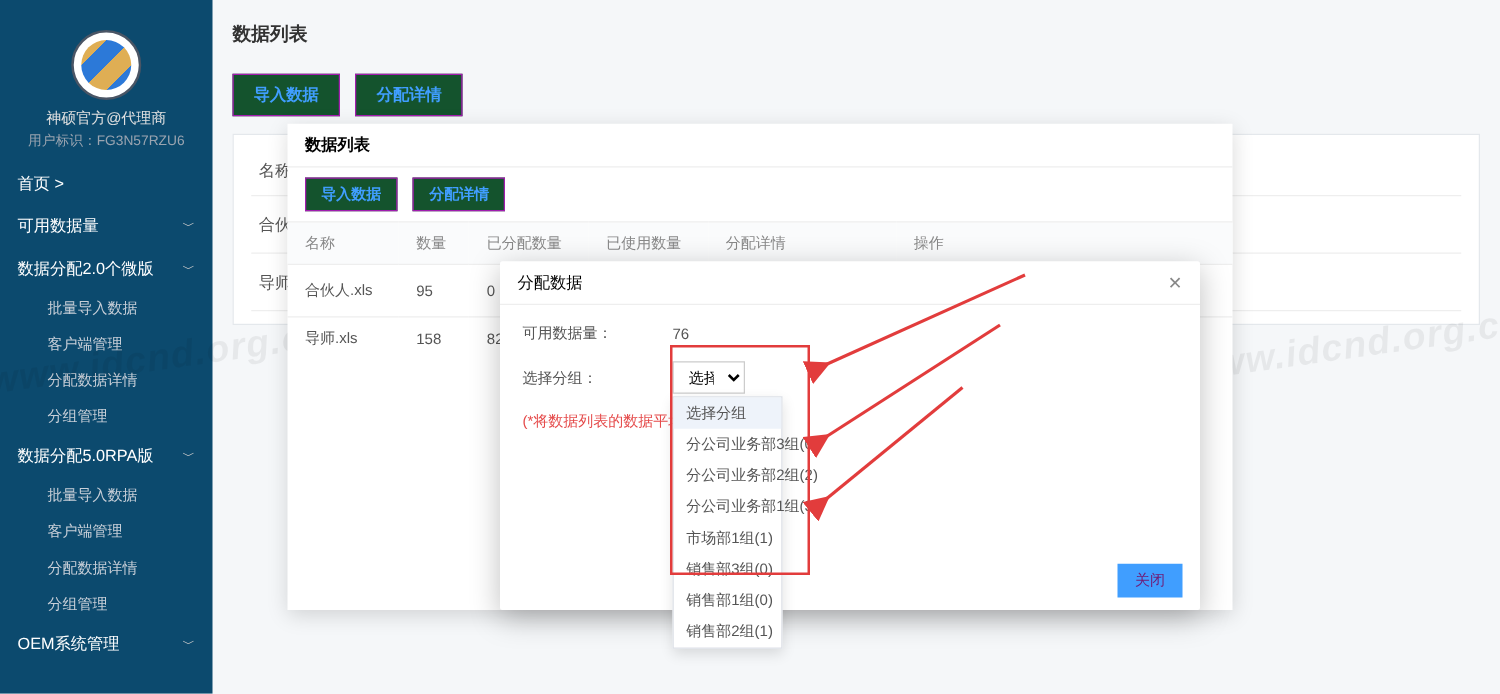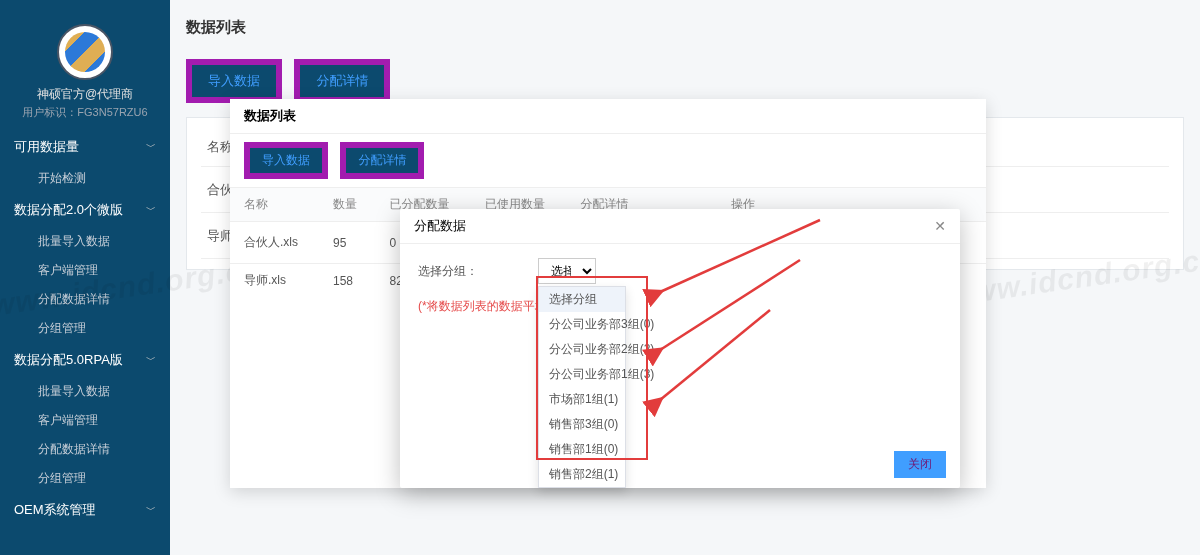--- a/index.html
+++ b/index.html
@@ -9,21 +9,21 @@
 .avatar { width: 56px; height: 56px; border-radius: 50%; margin: 24px auto 6px; background: #fff; display: block; position: relative; border: 2px solid #4a5565; }
 .avatar::after { content: ""; position: absolute; inset: 6px; border-radius: 50%; background: linear-gradient(135deg, #dfae54 25%, #2c79d8 25% 50%, #dfae54 50% 75%, #2c79d8 75%); }
 .user-info { text-align: center; padding: 0 8px 10px; color: #e0e0e0; font-size: 12px; }
 .user-id { color: #9aa4b0; font-size: 11px; margin-top: 2px; }
 .nav-item { padding: 8px 14px; cursor: pointer; font-size: 13px; display: flex; justify-content: space-between; align-items: center; }
 .nav-sub { padding: 6px 14px 6px 38px; cursor: pointer; font-size: 12px; color: #c8cfd8; }
 .chev { font-size: 10px; color: #ccc; }
 
 .main { position: absolute; left: 170px; top: 0; right: 0; height: 555px; padding: 18px 16px; }
 .page-title { font-size: 15px; font-weight: bold; margin-bottom: 22px; color: #333; }
-.btn { display: inline-block; border: 6px solid #a21caf; color: #409eff; background: #0c4a6e; padding: 7px 16px; font-size: 13px; cursor: pointer; margin-right: 8px; }
+.btn { display: inline-block; border: 1px solid #a21caf; color: #409eff; background: #14532d; padding: 7px 16px; font-size: 13px; cursor: pointer; margin-right: 8px; font-weight: bold; }
 .panel { border: 1px solid #e4e8ec; background: #fff; margin-top: 14px; padding: 10px 14px; }
 .name-row { display: flex; align-items: center; gap: 20px; font-size: 13px; color: #555; border-bottom: 1px solid #eee; padding: 10px 6px; }
 .name-actions { display: flex; gap: 6px; }
 .tag-btn { border: 1px solid #b3e1c5; background: #eef9f2; color: #4dae78; font-size: 12px; padding: 3px 8px; cursor: pointer; display: inline-flex; align-items: center; gap: 3px; }
 .tag-i { font-size: 11px; }
 
 
 .ov-modal { position: absolute; top: 99px; left: 230px; width: 756px; height: 389px; background: #fff; box-shadow: 0 4px 16px rgba(0,0,0,0.15); z-index: 10; }
 .ov-header { padding: 8px 14px; font-size: 13px; font-weight: bold; border-bottom: 1px solid #eee; }
 .ov-actions { padding: 8px 14px; }
@@ -58,26 +58,26 @@
 </style>
 </head>
 <body>
 
 <div class="sidebar">
   <div class="avatar"></div>
   <div class="user-info">
     <div>神硕官方@代理商</div>
     <div class="user-id"><span>用户标识：</span><span>FG3N57RZU6</span></div>
   </div>
+  <div class="nav-item">首页 &gt;</div>
 
   <div class="nav-item">
       <span>可用数据量</span>
       <span class="chev">﹀</span>
     </div>
-  <div class="nav-sub">开始检测</div>
 
   <div class="nav-item">
       <span>数据分配2.0个微版</span>
       <span class="chev">﹀</span>
     </div>
   <div class="nav-sub">批量导入数据</div>
   <div class="nav-sub">客户端管理</div>
   <div class="nav-sub">分配数据详情</div>
   <div class="nav-sub">分组管理</div>
 
@@ -178,20 +178,24 @@
     </table>
 </div>
 
 <div class="dlg">
   <div class="dlg-head">
     <span>分配数据</span>
     <span class="x-ic">✕</span>
   </div>
   <div class="dlg-body">
     <div class="dlg-row">
+      <span class="dlg-label">可用数据量：</span>
+      <span>76</span>
+    </div>
+    <div class="dlg-row">
       <span class="dlg-label">选择分组：</span>
       <div class="sel-wrap">
         <select class="sel-box"><option>选择分组</option></select>
         <div class="sel-list">
           <div class="sel-item hover">选择分组</div>
           <div class="sel-item">分公司业务部3组(0)</div>
           <div class="sel-item">分公司业务部2组(2)</div>
           <div class="sel-item">分公司业务部1组(3)</div>
           <div class="sel-item">市场部1组(1)</div>
           <div class="sel-item">销售部3组(0)</div>

